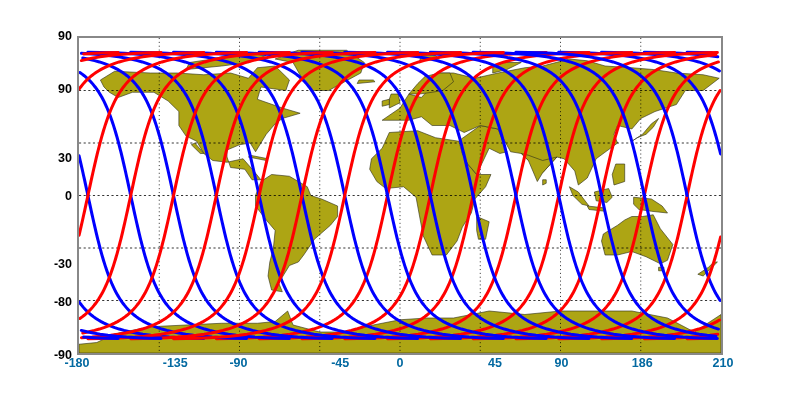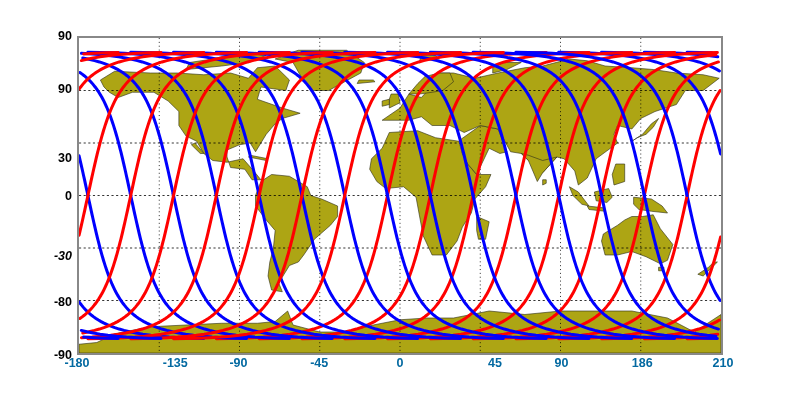--- a/index.html
+++ b/index.html
@@ -38,21 +38,21 @@
 <body>
 
 <div id="stage">
 
 
   <div id="ylabels">
       <div class="ytick" style="top: -6px;">90</div>
       <div class="ytick" style="top: 47.1667px;">90</div>
       <div class="ytick" style="top: 100.333px; margin-top: 16px;">30</div>
       <div class="ytick" style="top: 153.5px;">0</div>
-      <div class="ytick" style="top: 214px; font-style: italic;">-30</div>
+      <div class="ytick" style="top: 222px;">-30</div>
       <div class="ytick" style="top: 259.833px;">-80</div>
       <div class="ytick" style="top: 313px;">-90</div>
     </div>
 
   <div id="plot">
     <div id="plotclip">
       <svg id="mapsvg" width="642" height="315" viewBox="0 0 360 180" preserveAspectRatio="none">
         <g id="land-layer">
             <polygon points="0.00,180.00 360.00,180.00 360.00,158.00 345.00,168.00 330.00,160.00 310.00,156.00 290.00,156.00 270.00,156.00 250.00,158.00 230.00,156.00 210.00,160.00 195.00,160.00 180.00,161.00 165.00,164.00 150.00,168.00 135.00,168.00 120.00,164.00 117.00,156.00 110.00,162.00 100.00,163.00 80.00,163.00 60.00,164.00 40.00,165.00 20.00,169.00 10.00,174.00 0.00,175.00" fill="#ada514" stroke="#2f2f1a" stroke-width="0.35"></polygon>
             <polygon points="123.00,7.00 150.00,7.00 160.00,14.00 158.00,20.00 140.00,30.00 130.00,30.00 125.00,23.00 120.00,14.00 110.00,12.00 120.00,8.00" fill="#ada514" stroke="#2f2f1a" stroke-width="0.35"></polygon>
@@ -159,21 +159,21 @@
             <polyline points="358.54,166.31 356.06,165.50 353.84,164.67 351.84,163.82 350.03,162.95 348.38,162.07 346.88,161.18 345.50,160.28 344.23,159.37 343.07,158.45 341.98,157.52 340.98,156.59 340.04,155.66 339.16,154.72 338.34,153.77 337.57,152.82 336.84,151.87 336.15,150.92 335.50,149.96 334.88,149.00 334.29,148.04 333.72,147.07 333.19,146.11 332.67,145.14 332.18,144.17 331.71,143.20 331.25,142.23 330.81,141.26 330.39,140.28 329.98,139.31 329.58,138.33 329.20,137.35 328.83,136.38 328.47,135.40 328.12,134.42 327.78,133.44 327.44,132.46 327.12,131.47 326.80,130.49 326.49,129.51 326.19,128.53 325.89,127.54 325.60,126.56 325.32,125.58 325.04,124.59 324.76,123.61 324.49,122.62 324.23,121.63 323.96,120.65 323.71,119.66 323.45,118.68 323.20,117.69 322.96,116.70 322.71,115.71 322.47,114.73 322.23,113.74 322.00,112.75 321.76,111.76 321.53,110.78 321.31,109.79 321.08,108.80 320.85,107.81 320.63,106.82 320.41,105.83 320.19,104.84 319.97,103.85 319.75,102.86 319.54,101.88 319.32,100.89 319.11,99.90 318.89,98.91 318.68,97.92 318.47,96.93 318.26,95.94 318.05,94.95 317.84,93.96 317.63,92.97 317.42,91.98 317.21,90.99 317.00,90.00 316.79,89.01" fill="none" stroke="#0000ff" stroke-width="1.7" stroke-linecap="round" stroke-linejoin="round"></polyline>
           </g>
       </svg>
     </div>
   </div>
 
   <div id="xlabels">
       <div class="xtick" style="left: 0px;">-180</div>
       <div class="xtick" style="left: 80.75px; text-align: right;">-135</div>
       <div class="xtick" style="left: 161.5px;">-90</div>
-      <div class="xtick" style="left: 242.25px;">-45</div>
+      <div class="xtick" style="left: 242.25px; text-align: right;">-45</div>
       <div class="xtick" style="left: 323px;">0</div>
       <div class="xtick" style="left: 418px;">45</div>
       <div class="xtick" style="left: 484.5px;">90</div>
       <div class="xtick" style="left: 565.25px;">186</div>
       <div class="xtick" style="left: 646px;">210</div>
     </div>
 
 </div>
 
 </body></html>

